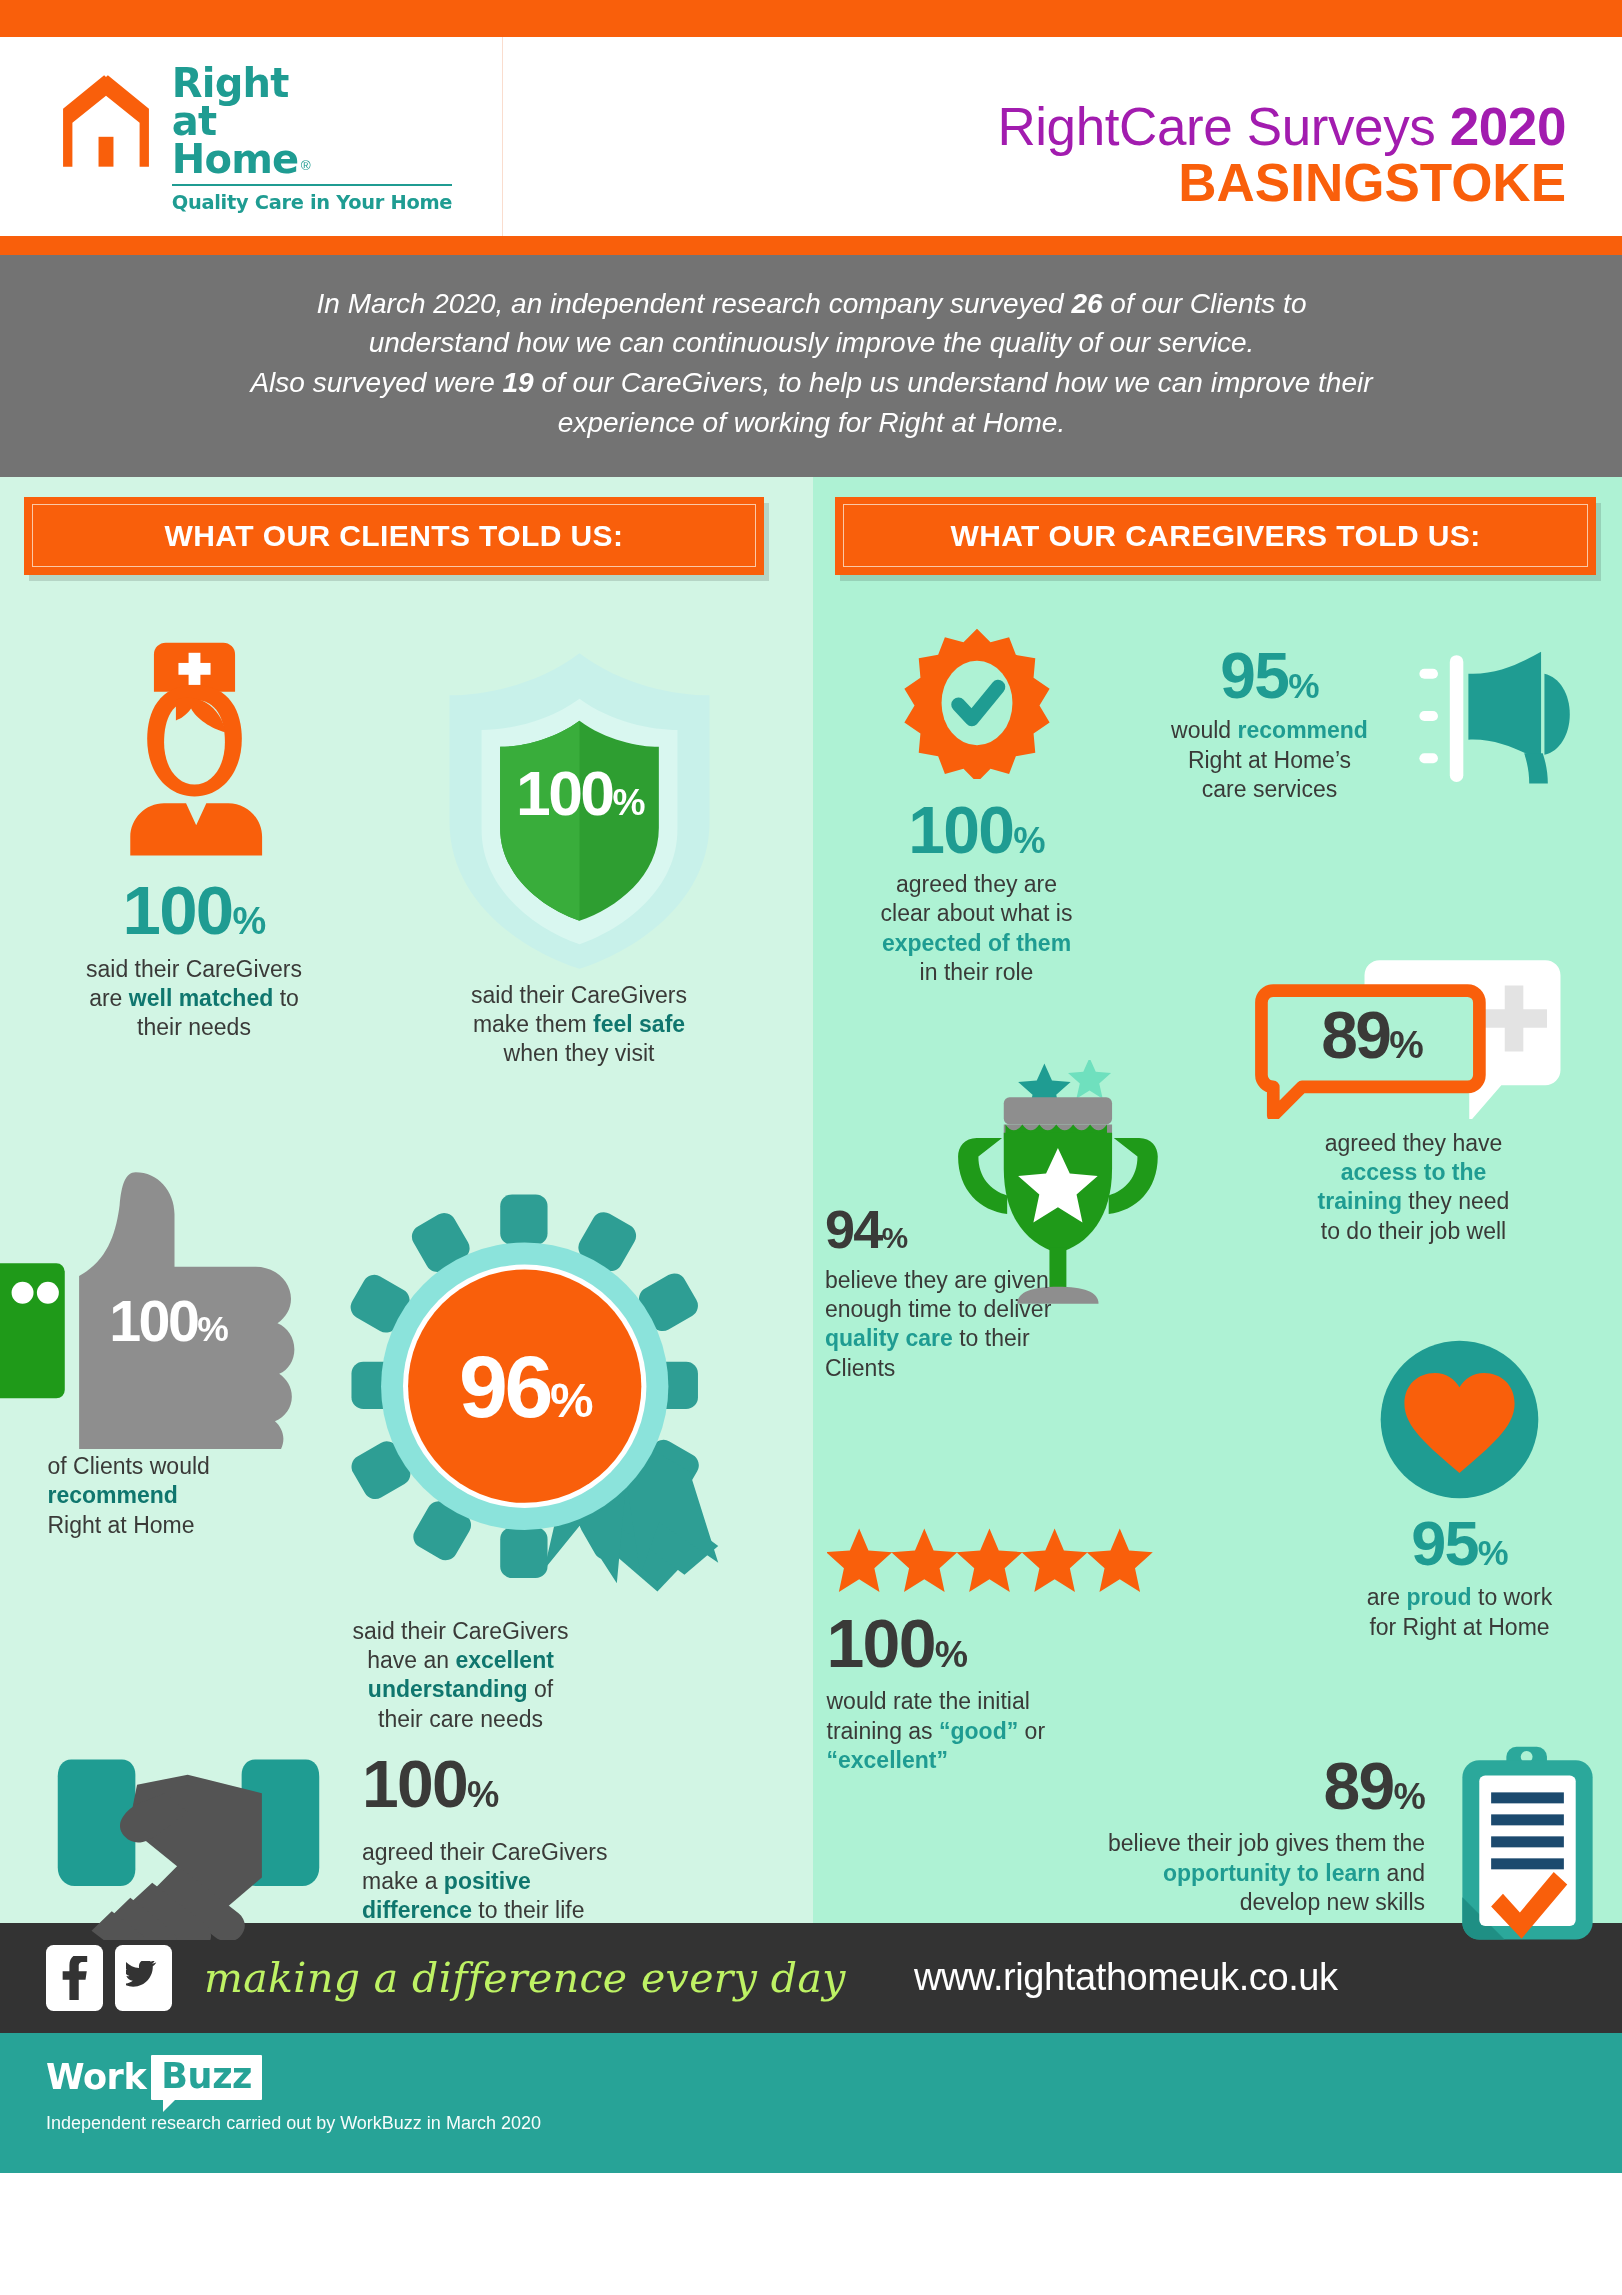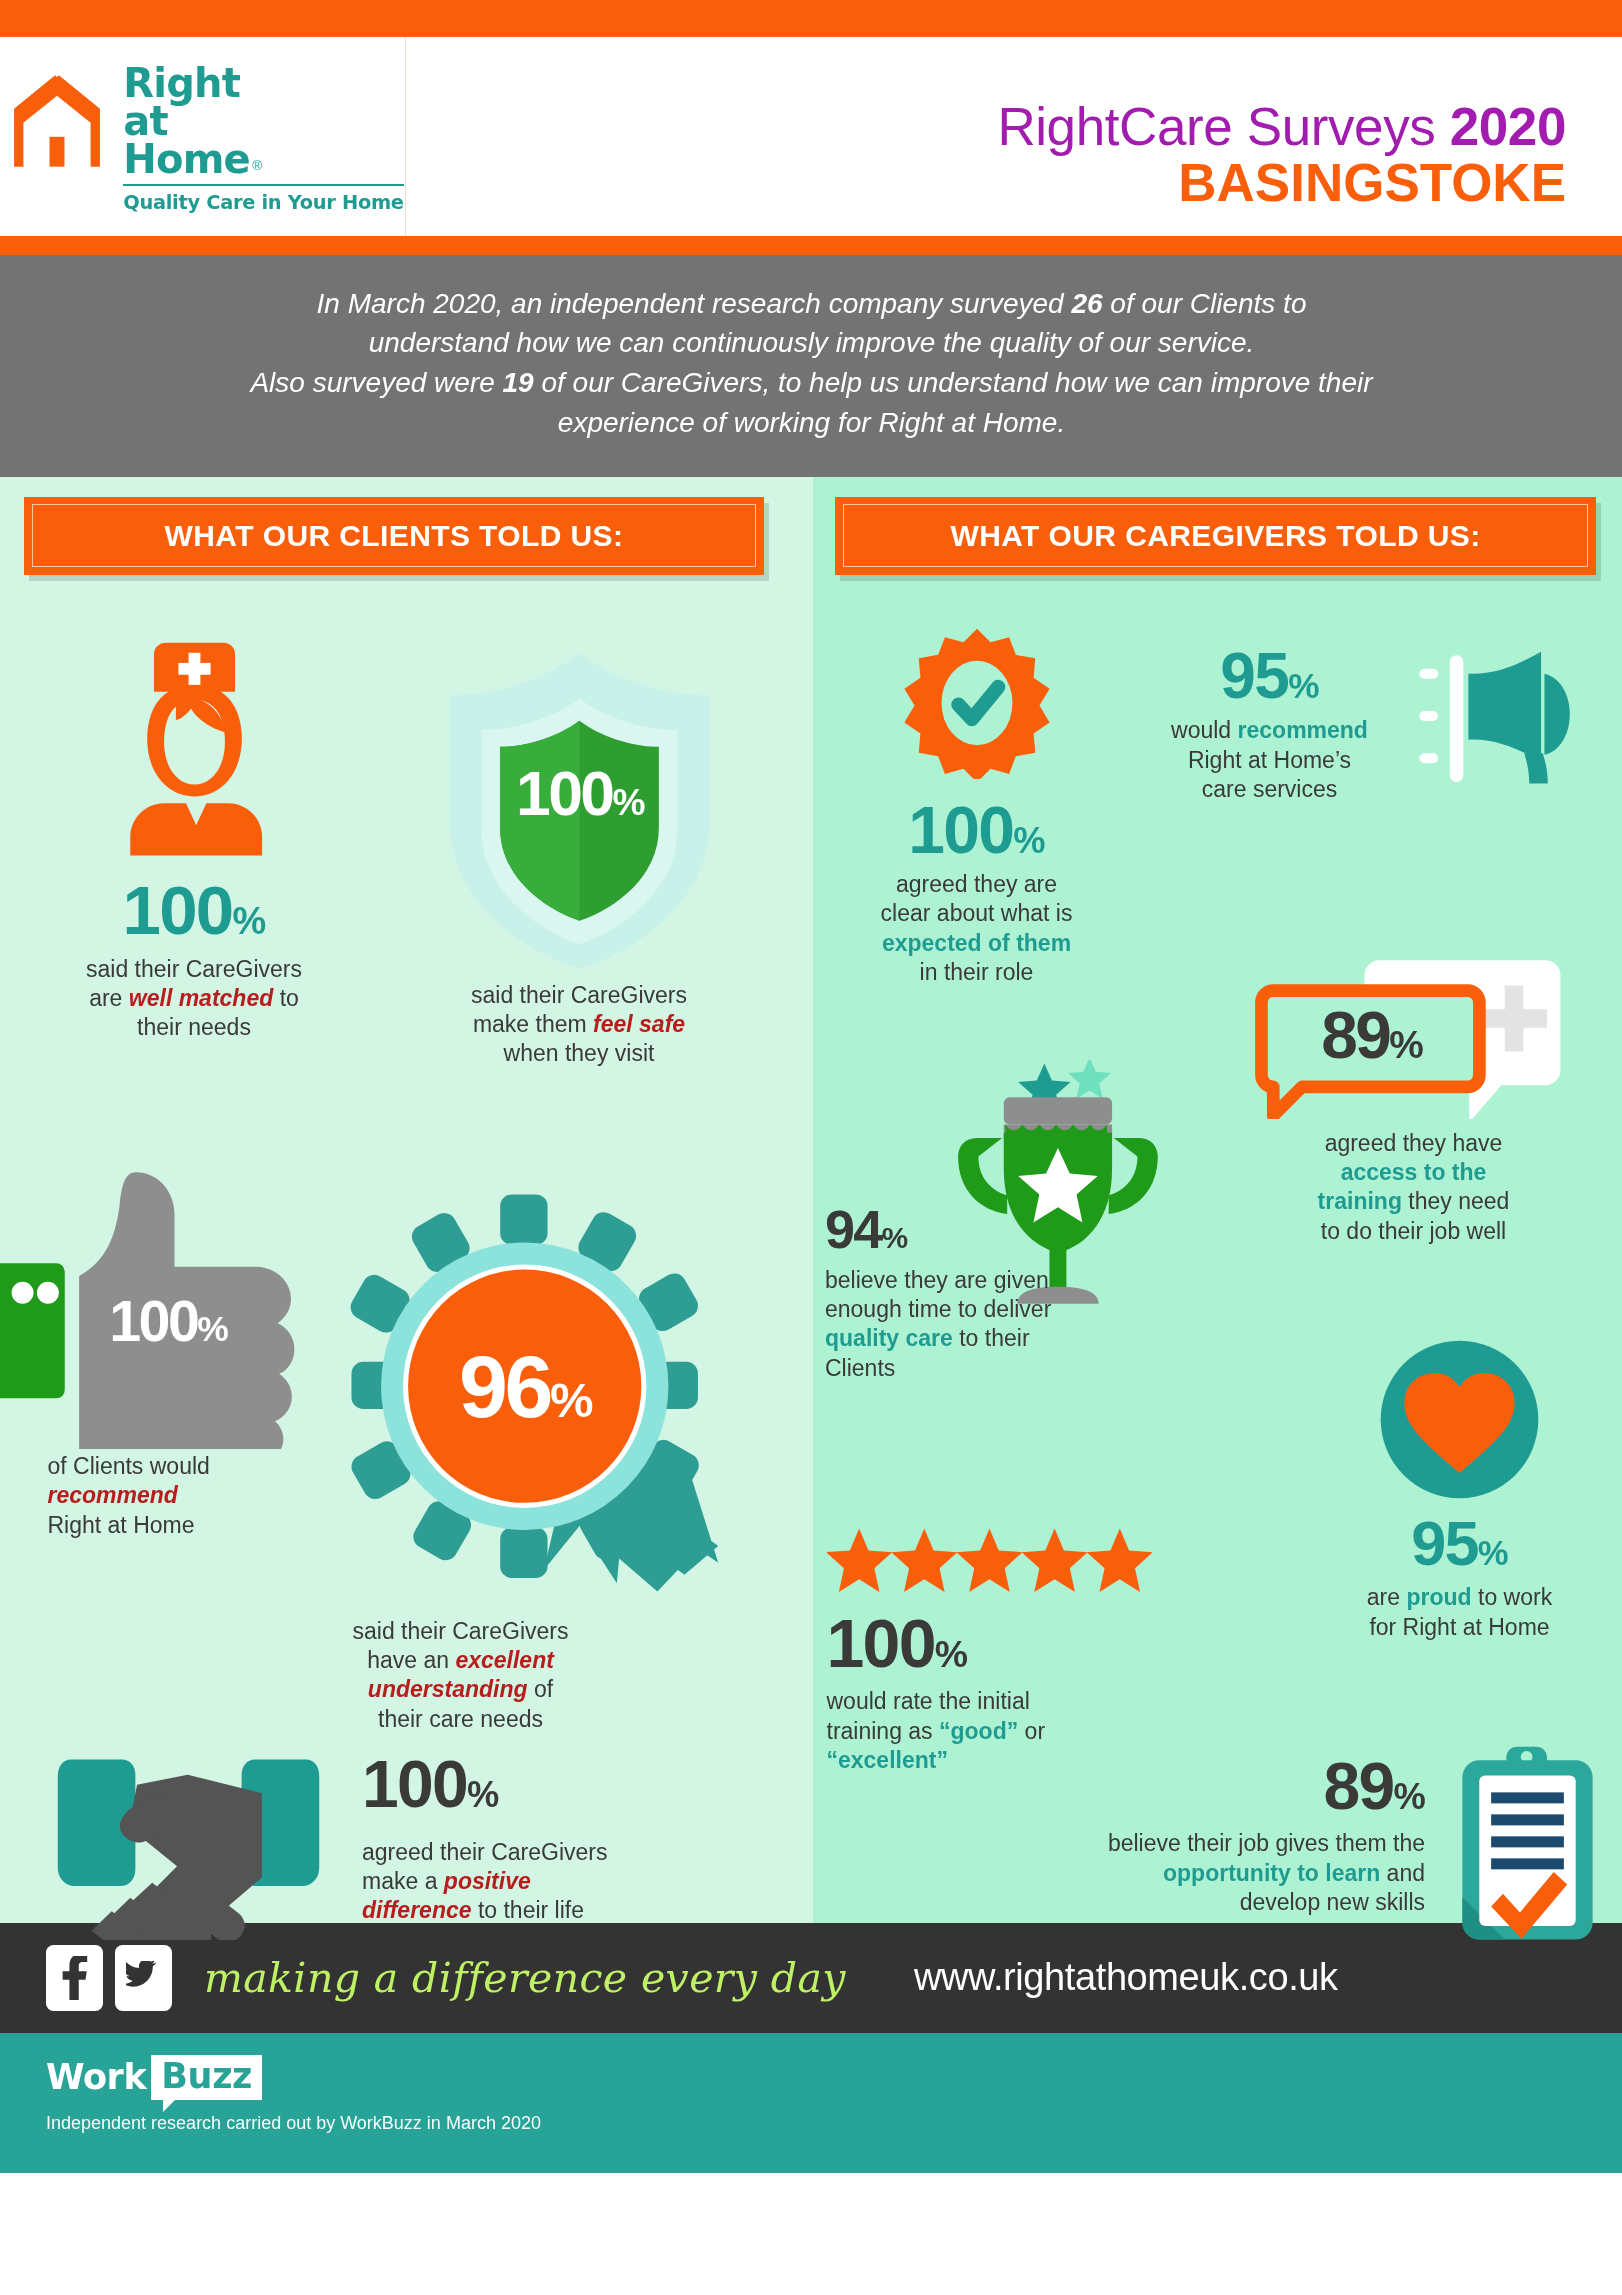--- a/index.html
+++ b/index.html
@@ -12,21 +12,21 @@
 
   
   .top-bar { height: 37px; background: #F95F0B; }
 
   
   .header {
     height: 199px; background: #ffffff;
     display: flex; align-items: stretch; position: relative;
   }
   .logo-box {
-    width: 406px; display: flex; align-items: center; justify-content: center;
+    width: 503px; display: flex; align-items: center; justify-content: center;
     border-right: 1.7px solid #FADDCE;
   }
   .logo-inner { display: flex; align-items: flex-start; padding-top: 5px; }
   .logo-house { width: 112px; height: 112px; margin-right: 10px; }
   .logo-words { display: flex; flex-direction: column; }
   .logo-words .lw {
     color: #1F9C92; font-weight: bold; font-size: 40px; line-height: 0.95;
     letter-spacing: -0.8px; font-family: "DejaVu Sans", sans-serif;
   }
   .logo-home-row { display: flex; align-items: flex-end; }
@@ -72,21 +72,21 @@
   }
   .section-head .inner span {
     color: #ffffff; font-weight: bold; font-size: 30px; letter-spacing: 0.4px;
     white-space: nowrap;
   }
   .sh-left  { left: 24px; width: 740px; }
   .sh-right { left: 22px; width: 761px; }
 
   
   .cap { font-size: 23px; line-height: 1.28; color: #3A3A38; }
-  .cap .o { color: #b91c1c; font-weight: bold; font-style: italic; }
+  .cap .o { color: #0f766e; font-weight: bold; }
   .cap .t { color: #1F9C92; font-weight: bold; }
   .big { font-weight: bold; letter-spacing: -1.7px; line-height: 1; }
   .big .pc { font-size: 0.55em; font-weight: bold; letter-spacing: -0.8px; }
 
   .stat { position: absolute; }
 
   
   .footer-dark {
     height: 110px; background: #333333; display: flex; align-items: center;
     padding-left: 46px;

